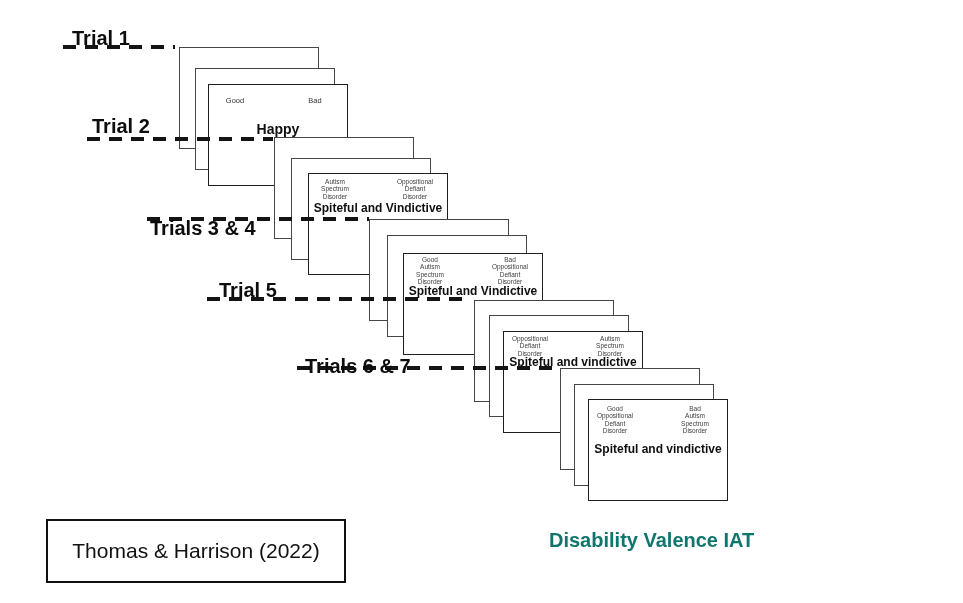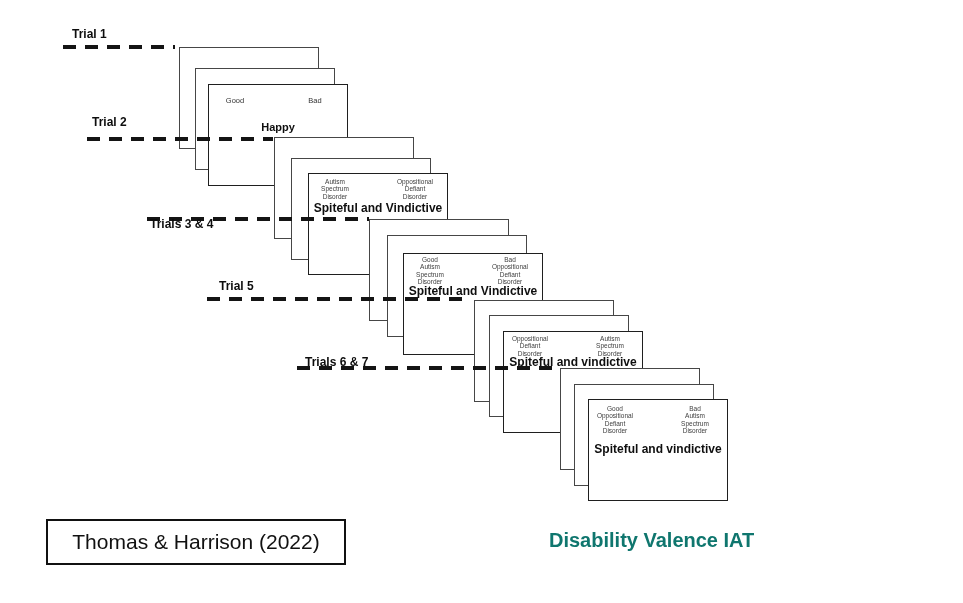--- a/index.html
+++ b/index.html
@@ -3,34 +3,34 @@
 <meta charset="utf-8">
 <style>
   html,body{margin:0;padding:0;background:#ffffff;}
   .canvas{
     position:relative;width:963px;height:603px;background:#ffffff;overflow:hidden;
     font-family:"Liberation Sans","DejaVu Sans",sans-serif;color:#111;
   }
   .card{position:absolute;width:140px;height:102px;background:#ffffff;box-sizing:border-box;}
   .card.back,.card.mid{border:1px solid #464646;}
   .card.front{border:1.5px solid #1f1f1f;}
-  .trial-label{position:absolute;font-weight:bold;font-size:12px;color:#0d0d0d;white-space:nowrap;}
+  .trial-label{position:absolute;font-weight:bold;font-size:20px;color:#0d0d0d;white-space:nowrap;}
   .dash{position:absolute;height:4px;
     background:repeating-linear-gradient(90deg,#141414 0 13px,transparent 13px 22px);}
   .cat{position:absolute;font-size:6.5px;line-height:7.3px;color:#3d3d3d;text-align:center;}
   .cat.left{left:2px;width:48px;}
   .cat.right{right:8px;width:48px;}
   .stim{position:absolute;left:0;right:0;text-align:center;font-weight:bold;font-size:12px;color:#0f0f0f;white-space:nowrap;}
   .s1 .cat{top:12px;font-size:7.5px;color:#333;}
-  .s1 .stim{top:36px;font-size:11px;}
+  .s1 .stim{top:36px;font-size:14px;}
   .s2 .cat{top:4px;}  .s2 .stim{top:27px;}
   .s3 .cat{top:2px;}  .s3 .stim{top:30px;}
   .s4 .cat{top:3px;}  .s4 .stim{top:23px;}
   .s5 .cat{top:5px;}  .s5 .stim{top:42px;}
-  .citation-box{position:absolute;left:46px;top:519px;width:300px;height:46px;box-sizing:border-box;
+  .citation-box{position:absolute;left:46px;top:519px;width:300px;height:64px;box-sizing:border-box;
     border:2.5px solid #111;display:flex;align-items:center;justify-content:center;
     font-size:21px;color:#111;background:#fff;}
   .figure-title{position:absolute;left:549px;top:529px;font-size:20px;font-weight:bold;color:#0f766e;white-space:nowrap;}
 </style>
 </head>
 <body>
 
 <div class="canvas">
 
   <div class="card back" style="left:179px;top:47px;"></div>

